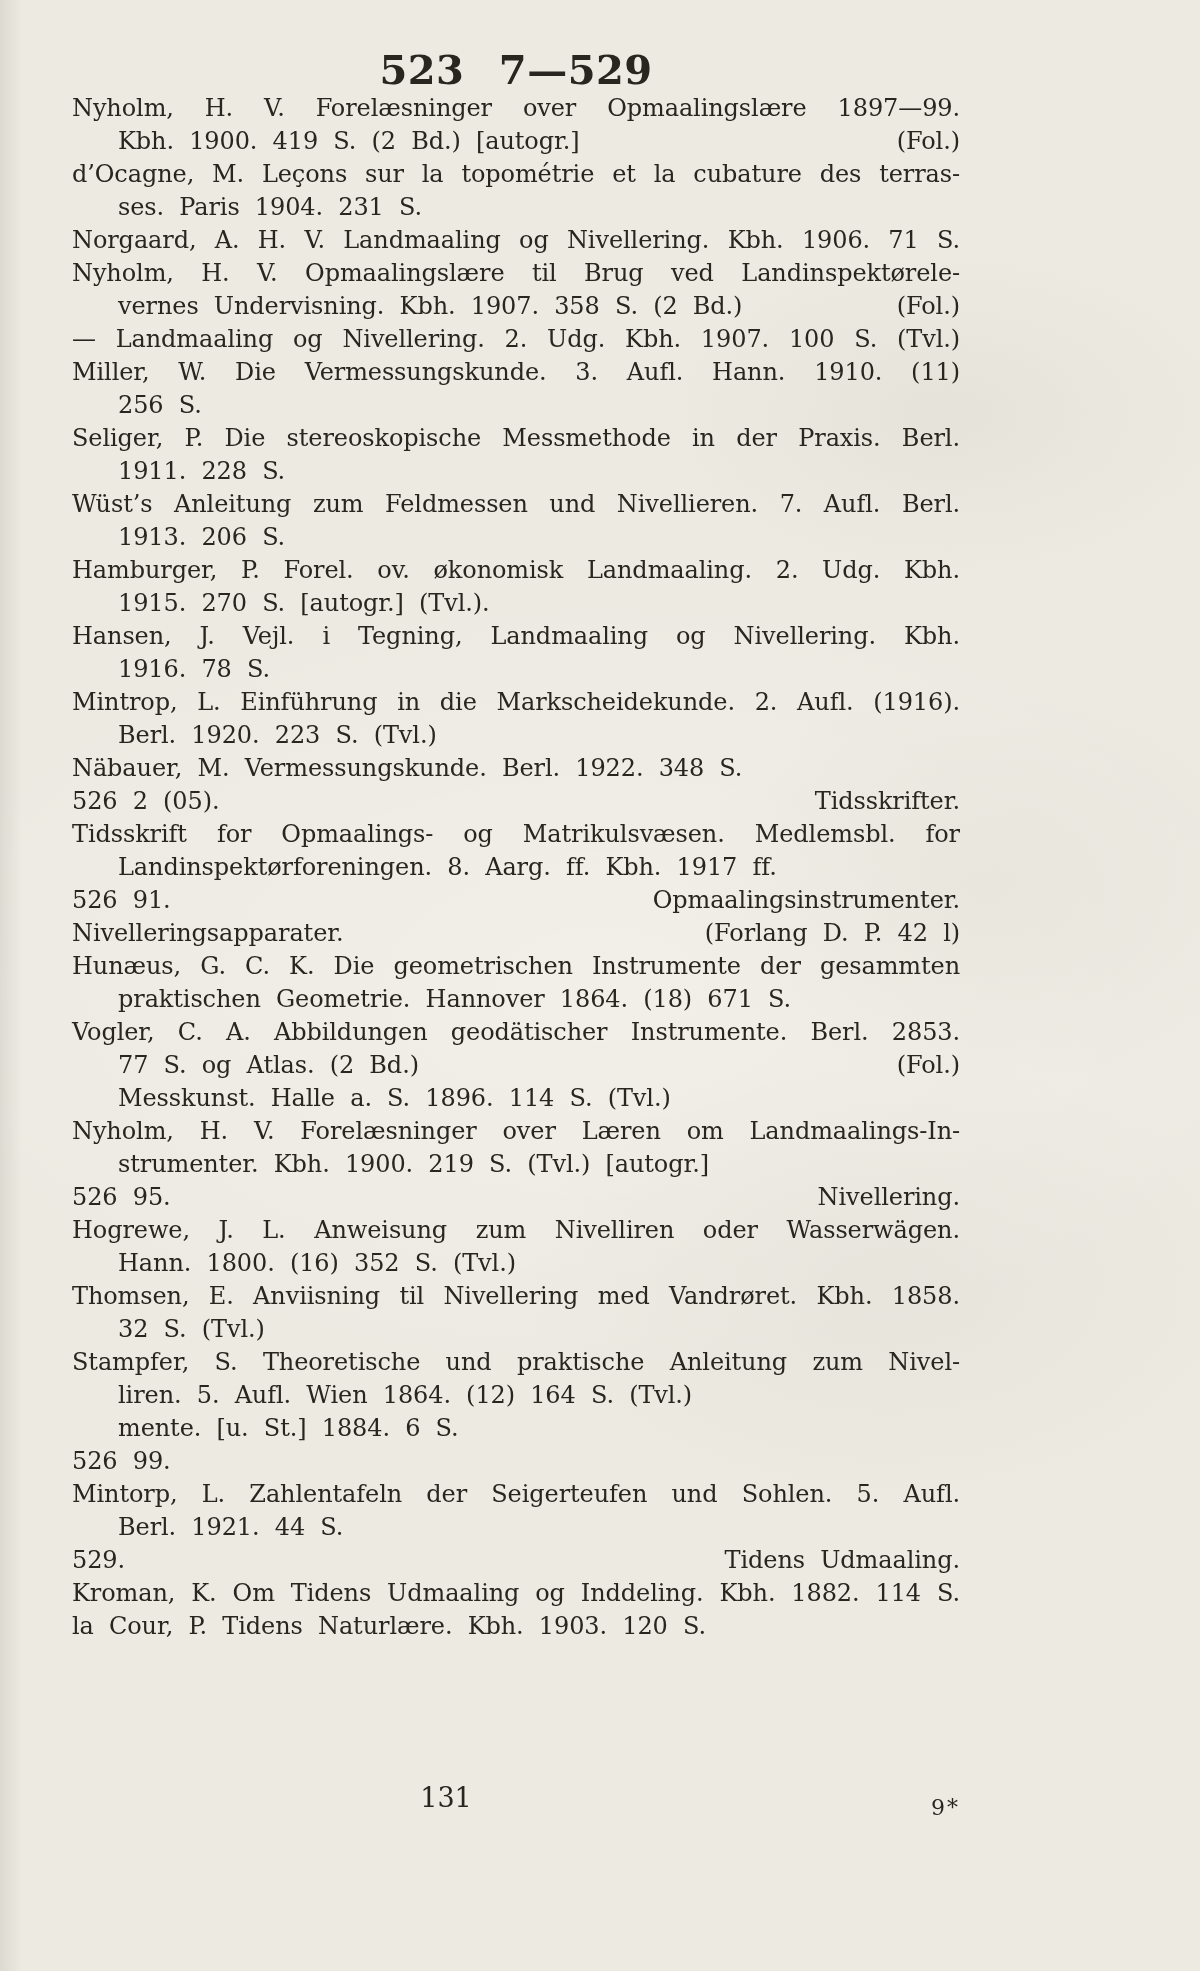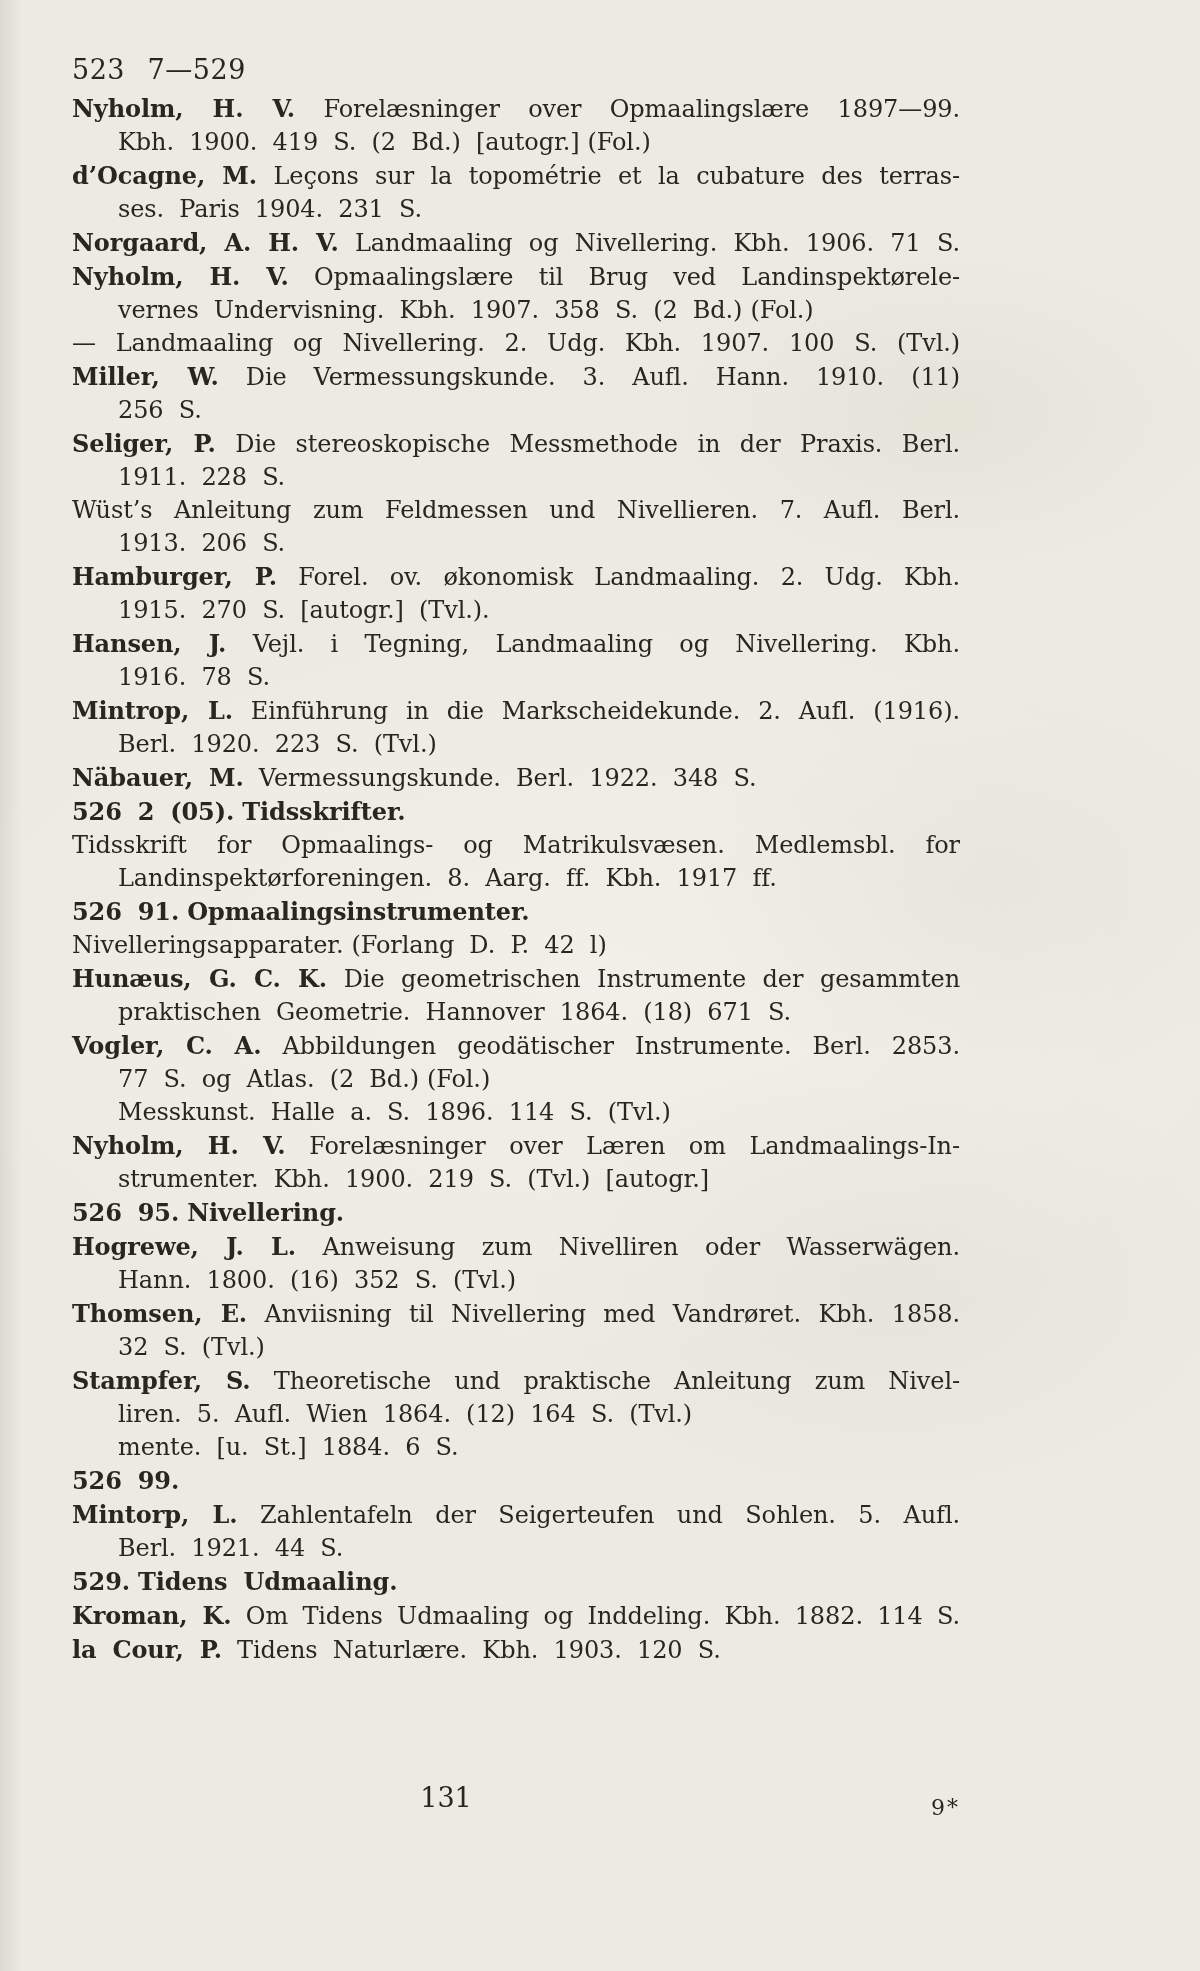--- a/index.html
+++ b/index.html
@@ -17,24 +17,24 @@
     background-color: var(--paper, #edeae2);
     background-image:
       radial-gradient(ellipse 420px 240px at 79% 21%, rgba(164,170,138,0.10), rgba(164,170,138,0) 70%),
       radial-gradient(ellipse 430px 300px at 82% 45%, rgba(164,170,138,0.09), rgba(164,170,138,0) 70%),
       radial-gradient(ellipse 520px 320px at 74% 65%, rgba(150,158,128,0.08), rgba(150,158,128,0) 72%),
       radial-gradient(ellipse 900px 500px at 50% 50%, rgba(255,255,252,0.25), rgba(255,255,252,0) 80%),
       linear-gradient(90deg, rgba(100,95,84,0.12), rgba(100,95,84,0) 22px);
     color: var(--ink, #28261f);
   }
   .header {
-    font-weight: normal;
-    font-size: 27px;
+    font-weight: bold;
+    font-size: 40px;
     line-height: 40px;
-    text-align: left;
+    text-align: center;
     word-spacing: 0.5em;
     letter-spacing: 0.5px;
   }
   .body {
     margin-top: 2px;
     font-size: 24px;
     letter-spacing: -0.1px;
   }
   .line {
     line-height: 33px;
@@ -42,24 +42,25 @@
     min-height: 33px;
   }
   .line.indent { padding-left: 46px; }
   .line.justify {
     word-spacing: normal;
     text-align: justify;
     text-align-last: justify;
   }
   .line.split {
     display: flex;
+    justify-content: space-between;
     align-items: baseline;
     gap: 8px;
   }
-  .b { font-weight: bold; }
+  .b { font-weight: normal; }
   .footer {
     position: absolute;
     left: 72px; right: 236px; top: 1782px;
     height: 60px;
     font-size: 27px;
   }
   .pagenum {
     position: absolute;
     left: 50%;
     transform: translateX(-50%) translateX(-72px);

